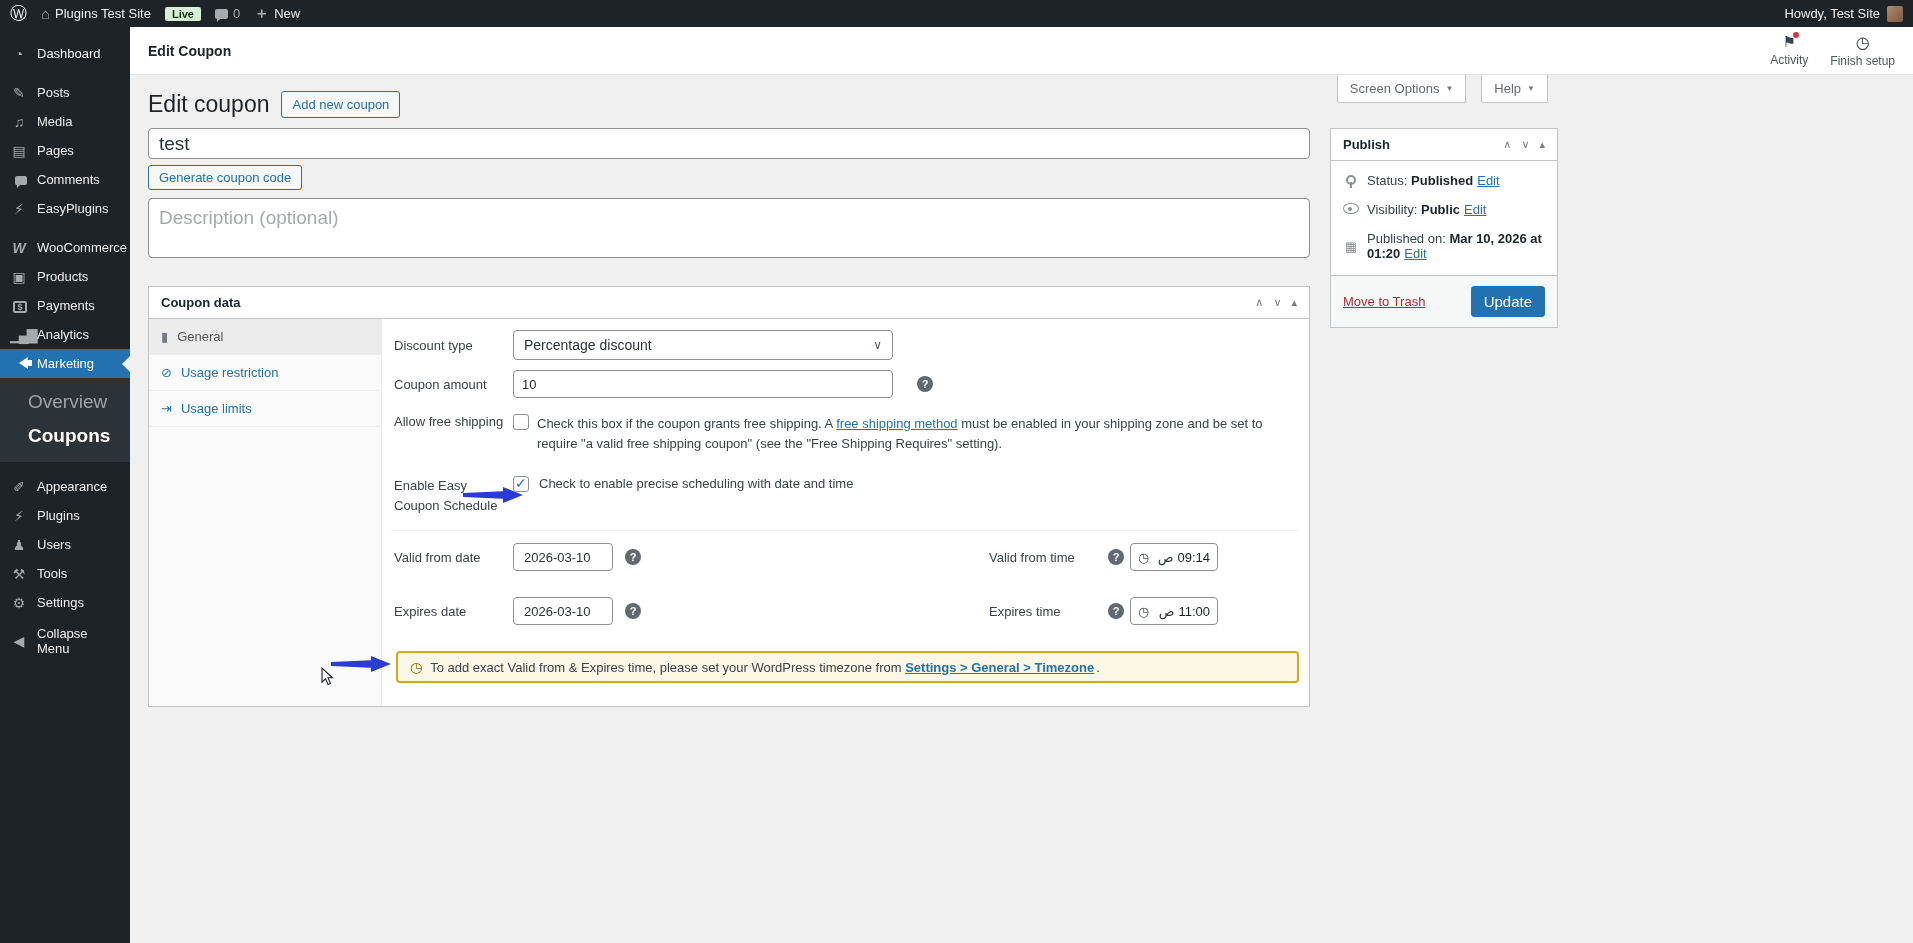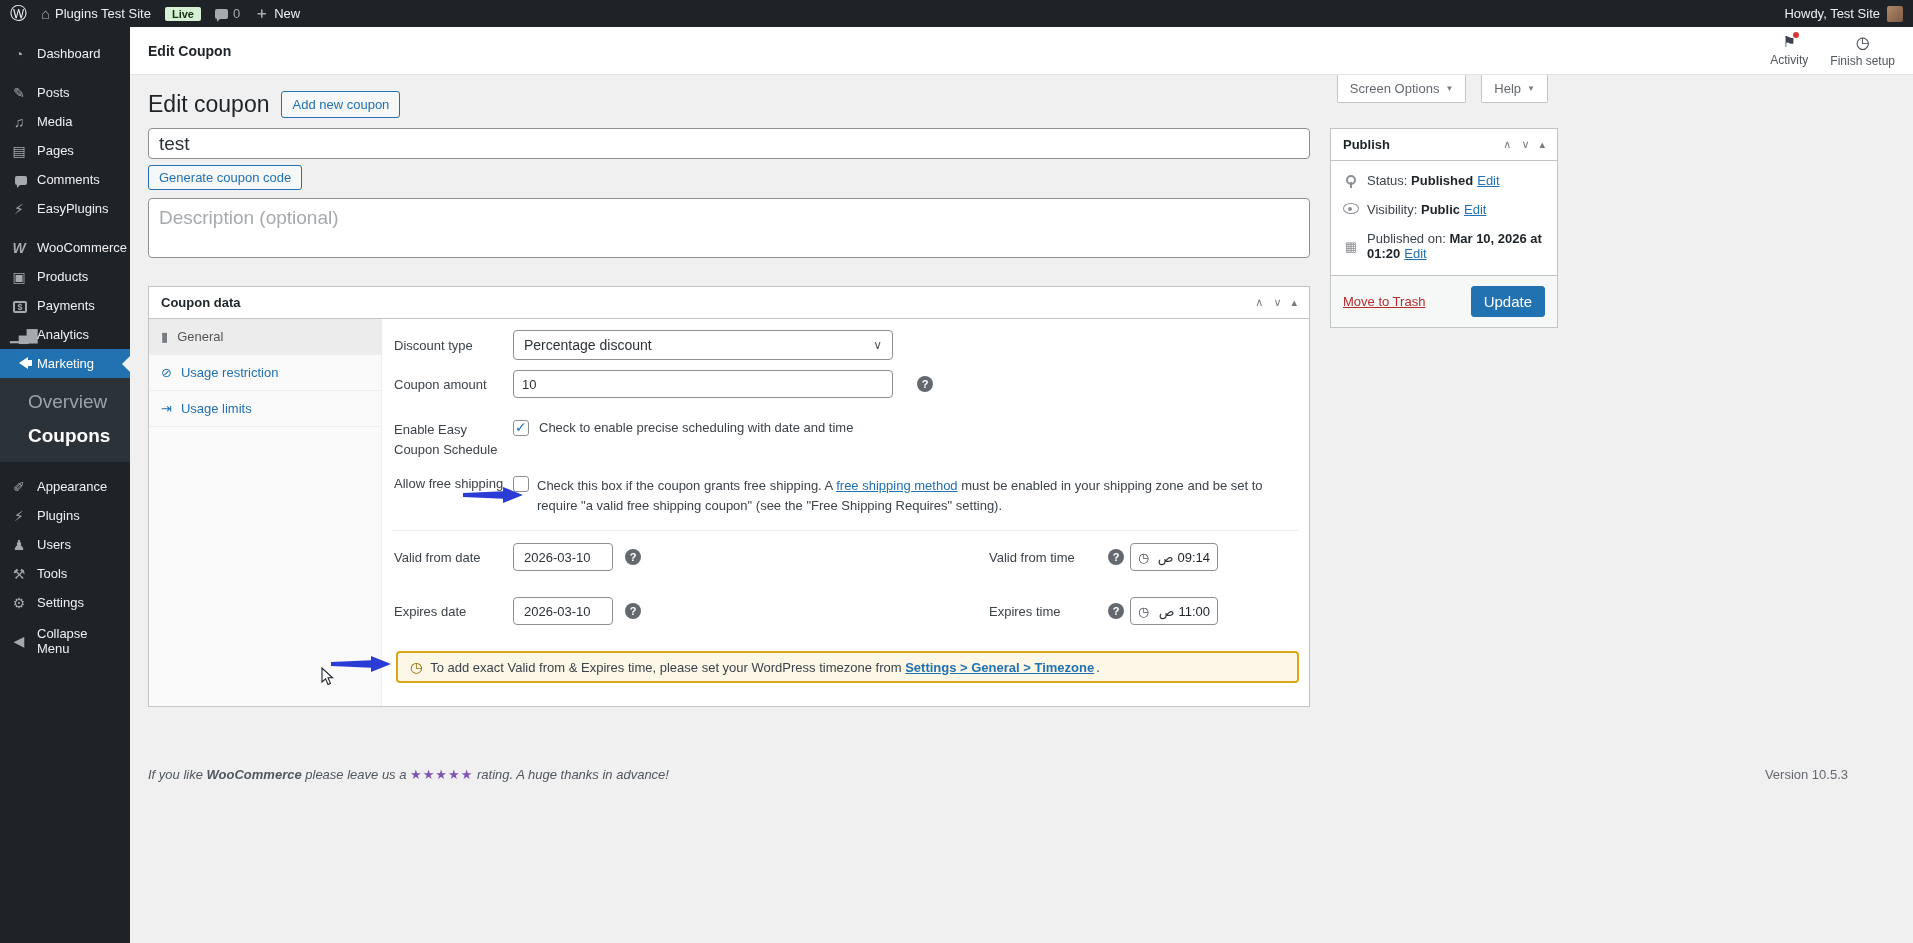--- a/index.html
+++ b/index.html
@@ -320,29 +320,29 @@
                   <div class="wc-select">
                     <span>Percentage discount</span>
                     <span class="chev">∨</span>
                   </div>
                 </div>
                 <div class="frow">
                   <span class="flabel">Coupon amount</span>
                   <input class="wc-input" value="10" style="">
                   <span class="help-tip"></span>
                 </div>
+                <div class="frow fs-row">
+                  <span class="flabel">Allow free shipping</span>
+                  <span class="cb"></span>
+                  <span class="fs-text"><span>Check this box if the coupon grants free shipping. A </span><span class="link">free shipping method</span><span> must be enabled in your shipping zone and be set to require "a valid free shipping coupon" (see the "Free Shipping Requires" setting).</span></span>
+                </div>
                 <div class="frow sched-row">
                   <span class="flabel sched-label">Enable Easy Coupon Schedule</span>
                   <span class="cb checked"></span>
                   <span class="sched-text">Check to enable precise scheduling with date and time</span>
-                </div>
-                <div class="frow fs-row">
-                  <span class="flabel">Allow free shipping</span>
-                  <span class="cb"></span>
-                  <span class="fs-text"><span>Check this box if the coupon grants free shipping. A </span><span class="link">free shipping method</span><span> must be enabled in your shipping zone and be set to require "a valid free shipping coupon" (see the "Free Shipping Requires" setting).</span></span>
                 </div>
                 <hr class="panel-hr">
                 <div class="frow date-row">
                   <span class="flabel">Valid from date</span>
                   <input class="date-input" value="2026-03-10" style="">
                   <span class="help-tip" style="margin-left:12px;"></span>
                   <span class="flabel time-label">Valid from time</span>
                   <span class="help-tip tight"></span>
                   <div class="time-box">
                     <span class="clock-glyph">◷</span>
@@ -406,19 +406,15 @@
               </div>
             </div>
             <div class="pub-footer">
               <span class="trash-link">Move to Trash</span>
               <button class="update-btn">Update</button>
             </div>
           </div>
         </div>
       </div>
 
-      <div class="footer-row">
-        <span class="footer-credit"><span>If you like </span><span class="brand">WooCommerce</span><span> please leave us a </span><span class="stars-link">★★★★★</span><span> rating. A huge thanks in advance!</span></span>
-        <span class="footer-version">Version 10.5.3</span>
-      </div>
     </div>
   </div>
 </div>
 
 </body></html>

